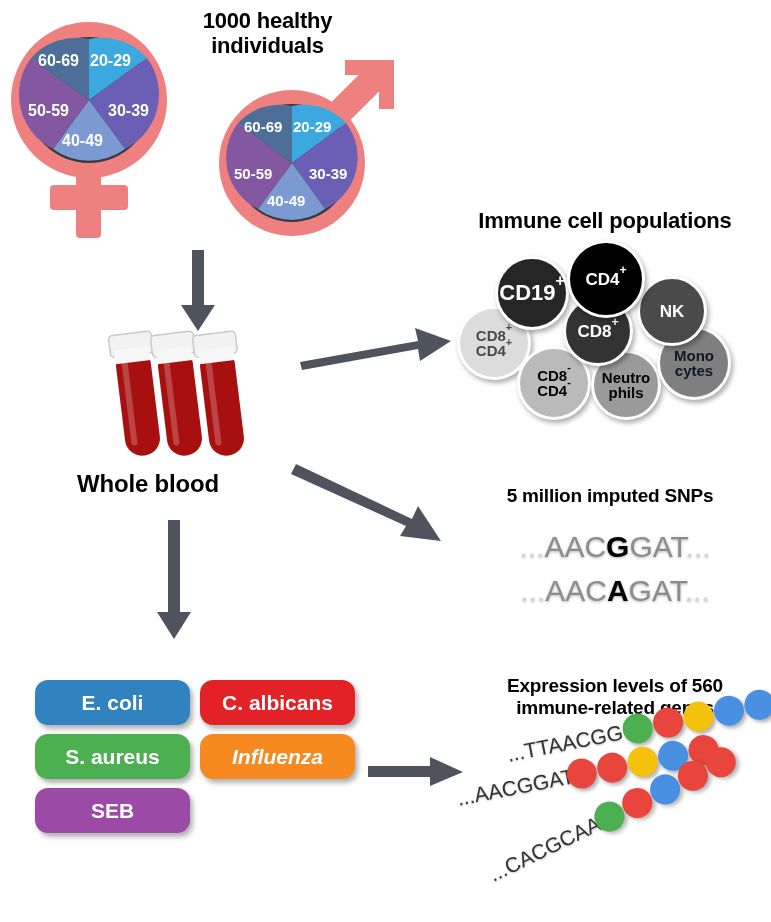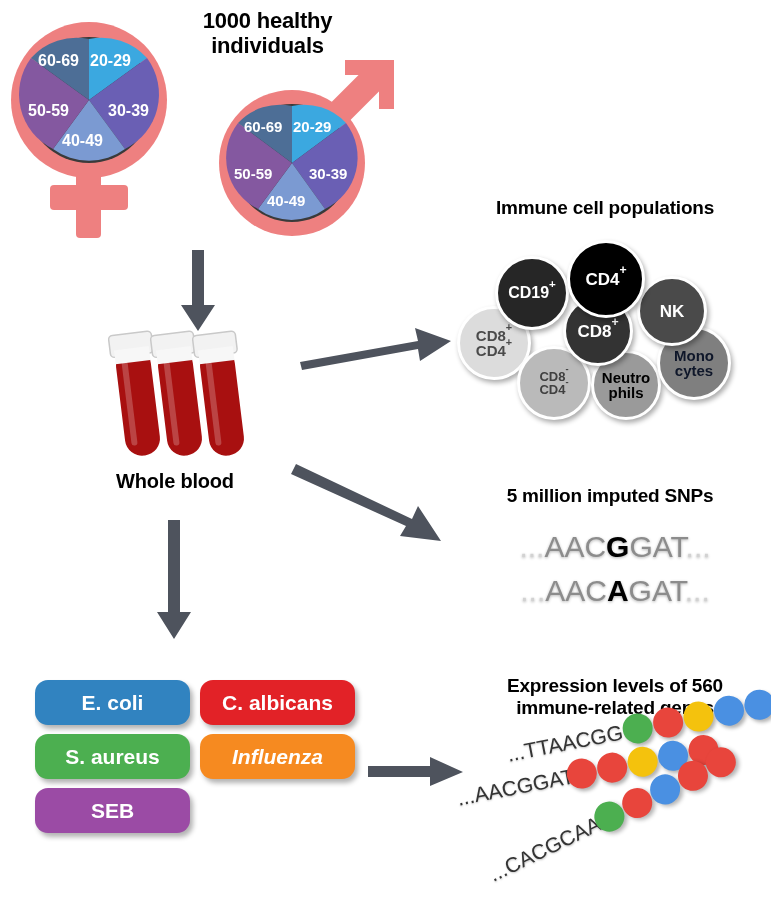--- a/index.html
+++ b/index.html
@@ -23,34 +23,34 @@
     color: #000;
     text-align: center;
     line-height: 1.15;
     letter-spacing: -0.2px;
   }
   #title-individuals {
     left: 170px; top: 8px; width: 195px;
     font-size: 22px;
   }
   #title-immune {
-    left: 455px; top: 197px; width: 300px;
-    font-size: 19px;
+    left: 455px; top: 208px; width: 300px;
+    font-size: 22px;
   }
   #title-snps {
     left: 470px; top: 485px; width: 280px;
     font-size: 19px;
   }
   #title-expression {
     left: 470px; top: 675px; width: 290px;
     font-size: 19px;
   }
   #label-whole-blood {
-    left: 85px; top: 470px; width: 180px;
-    font-size: 20px;
+    left: 58px; top: 470px; width: 180px;
+    font-size: 24px;
   }
 
   
   .sym-wrap { position: absolute; }
   .sym-wrap svg { display: block; overflow: visible; }
   .pie-label {
     position: absolute;
     color: #ffffff;
     font-weight: bold;
     white-space: nowrap;
@@ -239,37 +239,37 @@
 <div class="abs" id="snp-block">
   <div class="snp-row">
     <span class="g1">...</span><span class="g2">AAC</span><span class="hi">G</span><span class="g2">GAT</span><span class="g1">...</span>
   </div>
   <div class="snp-row">
     <span class="g1">...</span><span class="g2">AAC</span><span class="hi">A</span><span class="g2">GAT</span><span class="g1">...</span>
   </div>
 </div>
 
 <div class="abs" id="immune-cells">
-    <div class="cell" style="left: 40px; top: 18px; width: 74px; height: 74px; background: rgb(38, 38, 38); color: rgb(255, 255, 255); font-size: 16px; z-index: 5;">
+    <div class="cell" style="left: 40px; top: 18px; width: 74px; height: 74px; background: rgb(38, 38, 38); color: rgb(255, 255, 255); font-size: 22px; z-index: 5;">
       <span>CD19<sup>+</sup></span>
     </div>
     <div class="cell" style="left: 112px; top: 2px; width: 78px; height: 78px; background: rgb(0, 0, 0); color: rgb(255, 255, 255); font-size: 17px; z-index: 6;">
       <span>CD4<sup>+</sup></span>
     </div>
     <div class="cell" style="left: 182px; top: 38px; width: 70px; height: 70px; background: rgb(74, 74, 74); color: rgb(255, 255, 255); font-size: 17px; z-index: 3;">
       <span>NK</span>
     </div>
     <div class="cell" style="left: 108px; top: 58px; width: 70px; height: 70px; background: rgb(51, 51, 51); color: rgb(255, 255, 255); font-size: 17px; z-index: 4;">
       <span>CD8<sup>+</sup></span>
     </div>
     <div class="cell" style="left: 2px; top: 68px; width: 74px; height: 74px; background: rgb(220, 220, 220); color: rgb(74, 74, 74); font-size: 15px; z-index: 2;">
       <span>CD8<sup>+</sup></span>
       <span>CD4<sup>+</sup></span>
     </div>
-    <div class="cell" style="left: 62px; top: 108px; width: 74px; height: 74px; background: rgb(186, 186, 186); color: #404040; font-size: 13px; z-index: 2;">
+    <div class="cell" style="left: 62px; top: 108px; width: 74px; height: 74px; background: rgb(186, 186, 186); color: #000000; font-size: 15px; z-index: 2;">
       <span>CD8<sup>-</sup></span>
       <span>CD4<sup>-</sup></span>
     </div>
     <div class="cell" style="left: 136px; top: 112px; width: 70px; height: 70px; background: rgb(154, 154, 154); color: #000000; font-size: 15px; z-index: 2;">
       <span>Neutro</span>
       <span>phils</span>
     </div>
     <div class="cell" style="left: 202px; top: 88px; width: 74px; height: 74px; background: rgb(127, 127, 127); color: #0f172a; font-size: 15px; z-index: 2;">
       <span>Mono</span>
       <span>cytes</span>

